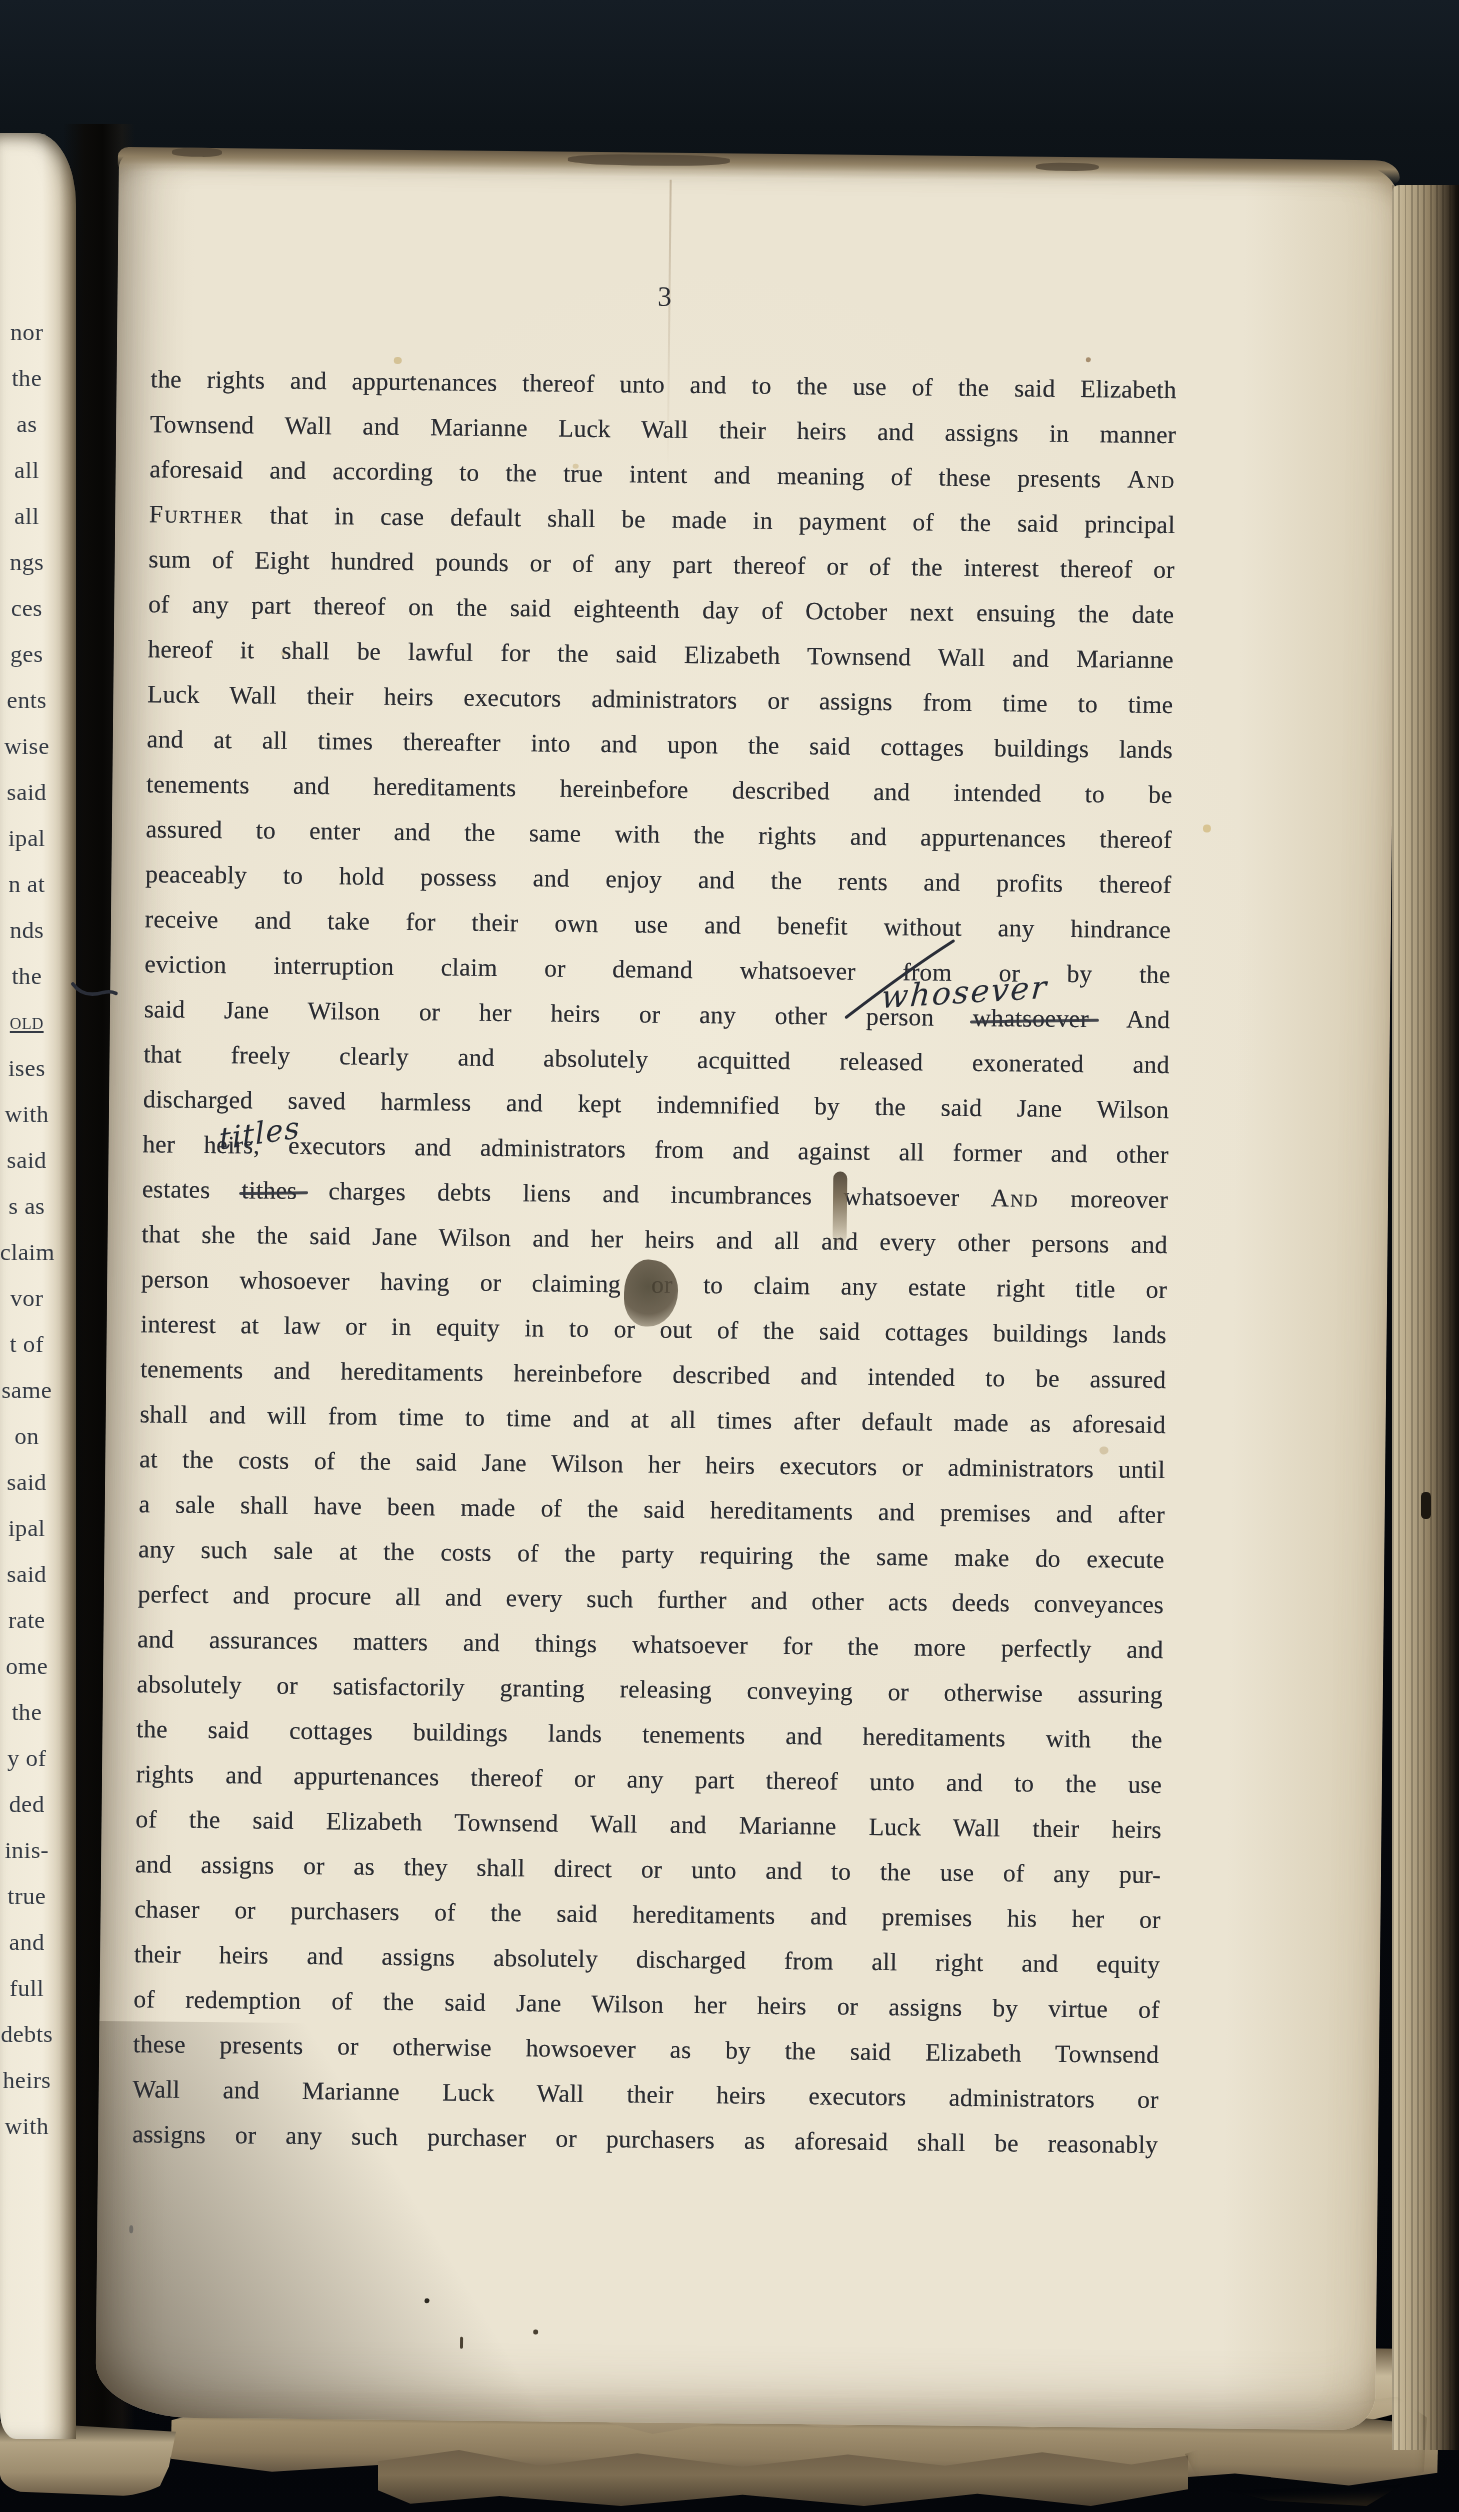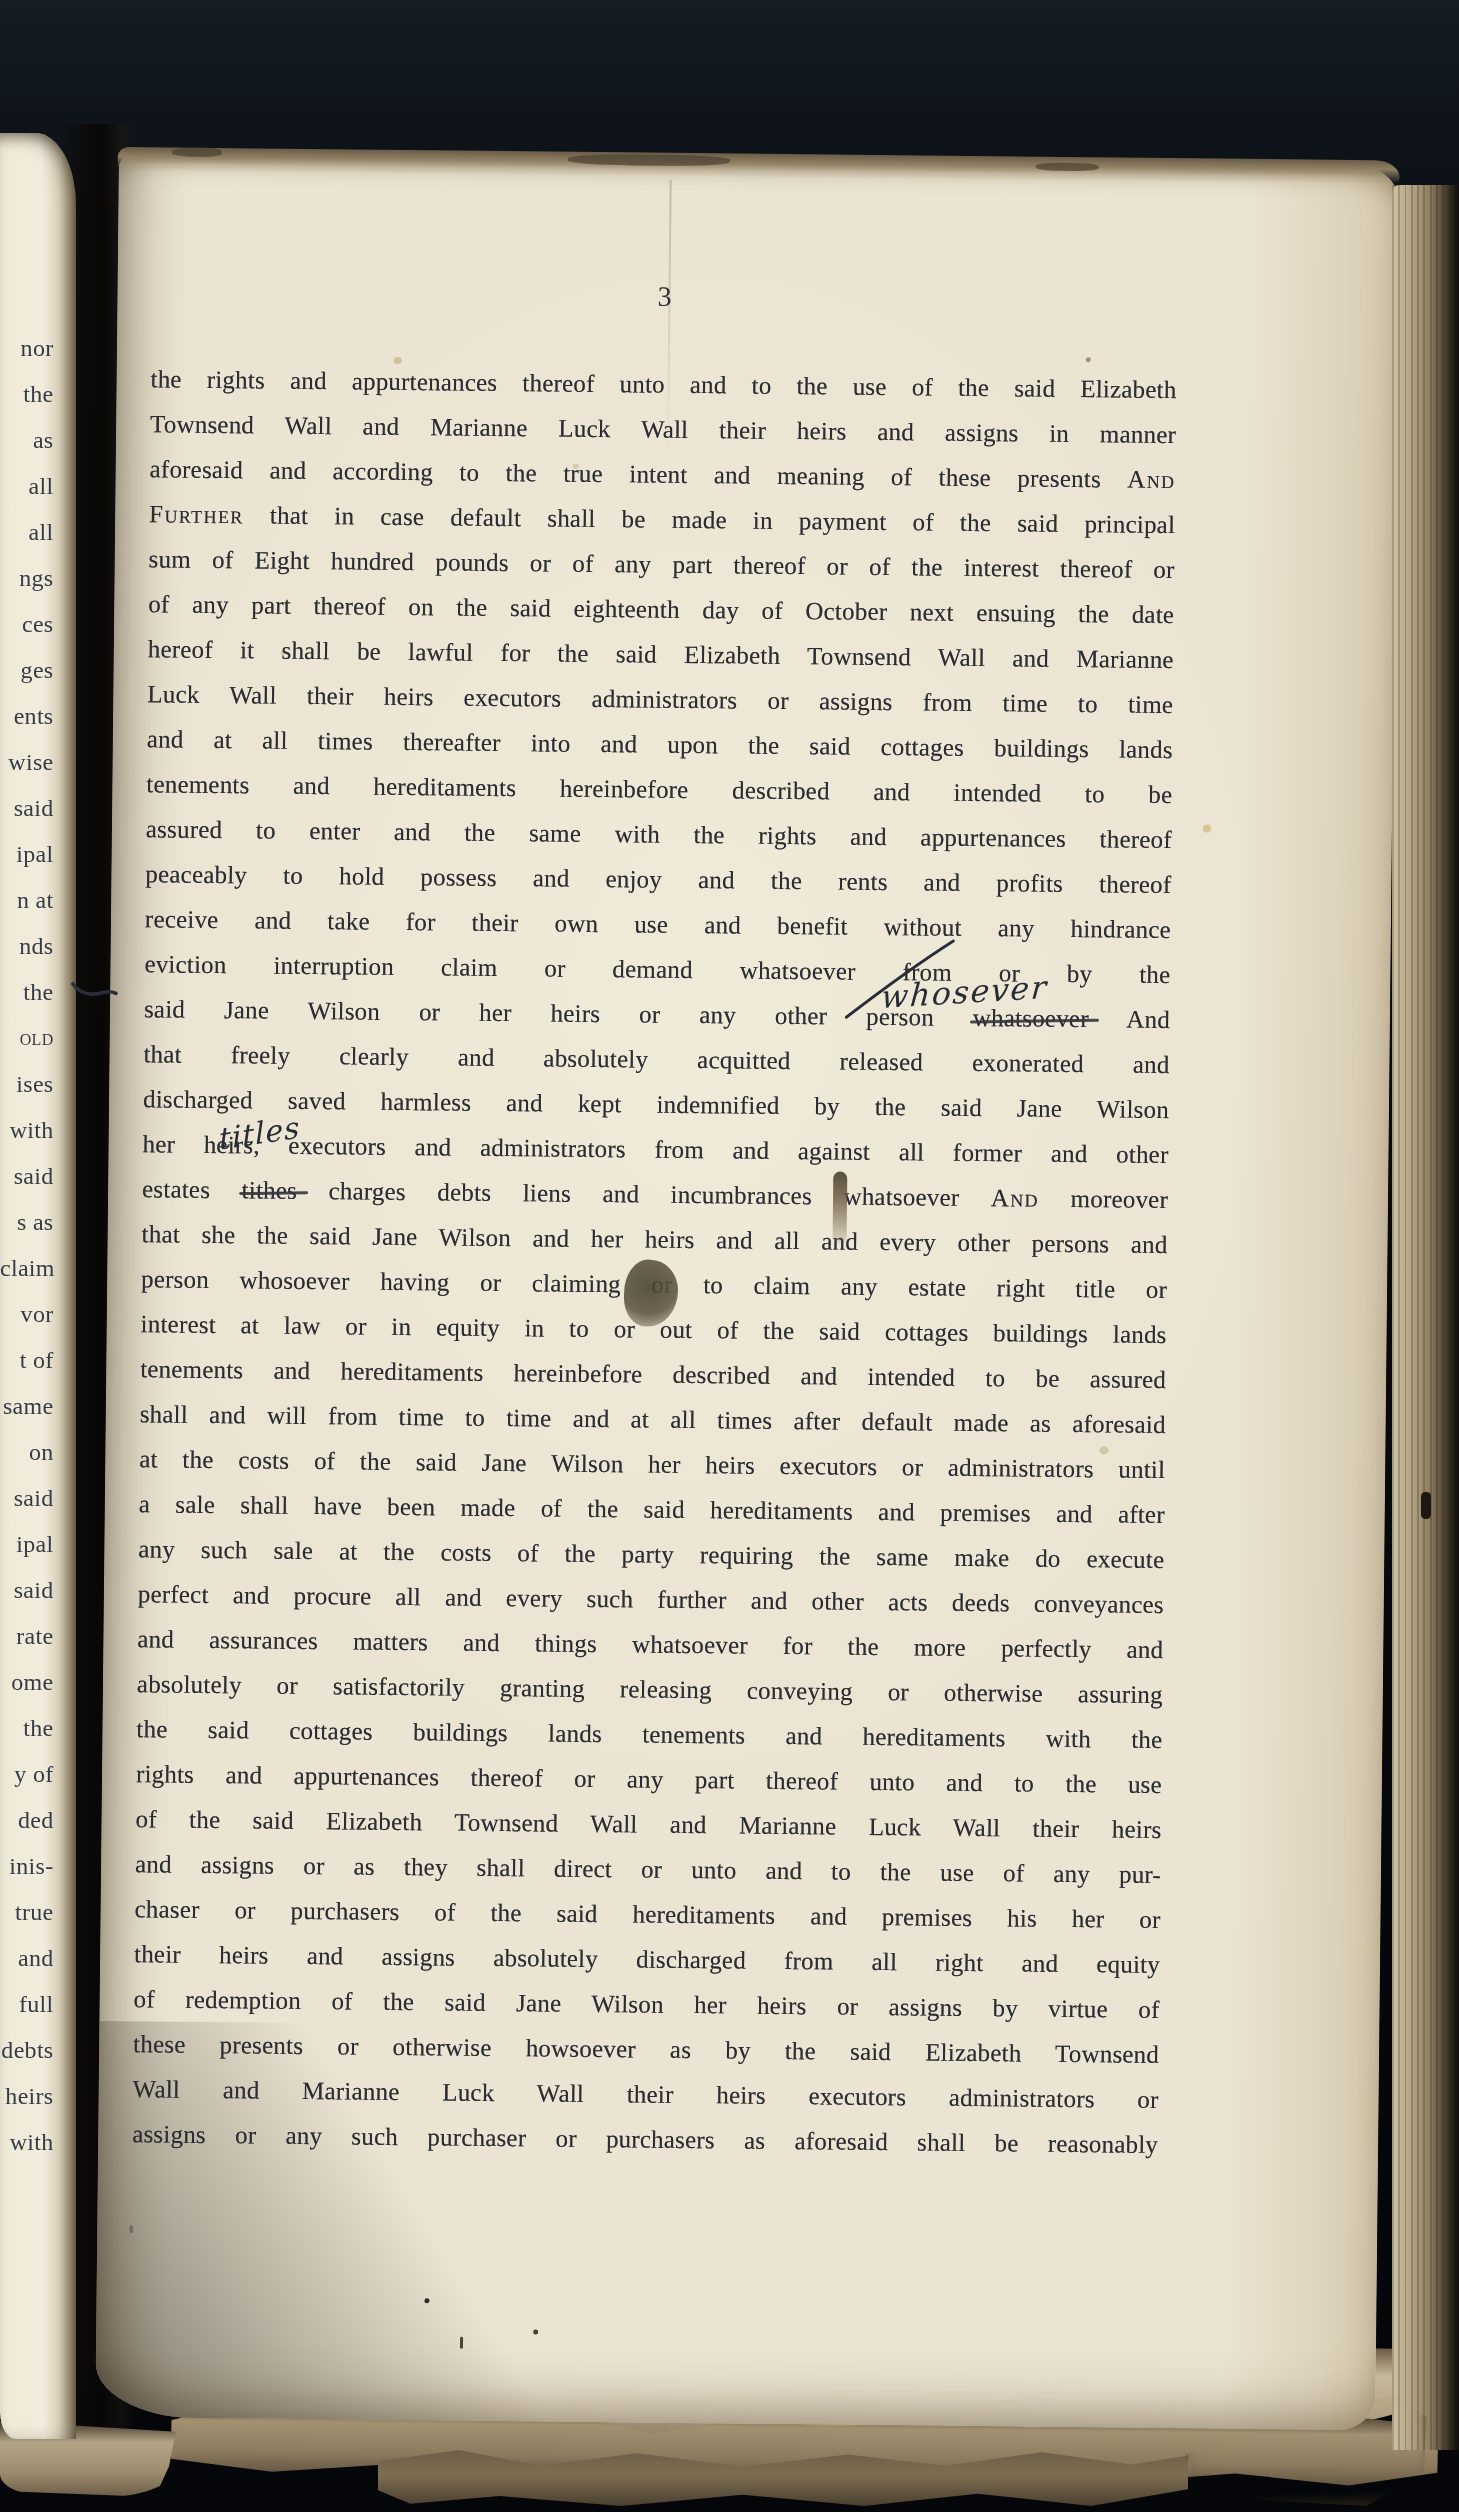--- a/index.html
+++ b/index.html
@@ -11,26 +11,26 @@
   .scene{position:absolute;inset:0;}
 
   
   .left-page{
     position:absolute;left:0;top:133px;width:76px;height:2306px;z-index:2;
     background:linear-gradient(to right,#efe9d8 0%,#f2ecdc 55%,#e4dac3 78%,#c2b295 92%,#9a8a6c 100%);
     border-radius:0 41px 0 16px / 0 72px 0 27px;
     box-shadow:inset -14.4px 0 20px -7.2px rgba(30,24,14,0.5), inset 0 12.6px 16px -9px rgba(60,48,30,0.6);
   }
   .fragments{
-    position:absolute;left:0;top:192px;width:58px;
-    font-size:24px;color:#353b45;text-align:right;
+    position:absolute;left:0;top:176px;width:58px;
+    font-size:24px;color:#353b45;text-align:center;
     letter-spacing:0.3px;
   }
   .frag{height:46px;line-height:46px;white-space:nowrap;overflow:visible;padding-right:4.5px;}
-  .frag.caps{font-variant:small-caps;font-size:22.5px;}
+  .frag.caps{font-variant:small-caps;font-size:22.5px;text-decoration:underline;}
 
   
   .gutter-shadow{
     position:absolute;left:63px;top:124px;width:72px;height:2340px;z-index:1;
     background:linear-gradient(to right,rgba(15,12,8,0) 0%,rgba(12,10,7,.85) 30%,rgba(8,7,5,.95) 55%,rgba(34,27,18,.45) 82%,rgba(0,0,0,0) 100%);
   }
 
   
   .band{position:absolute;z-index:1;}
   .band1{

